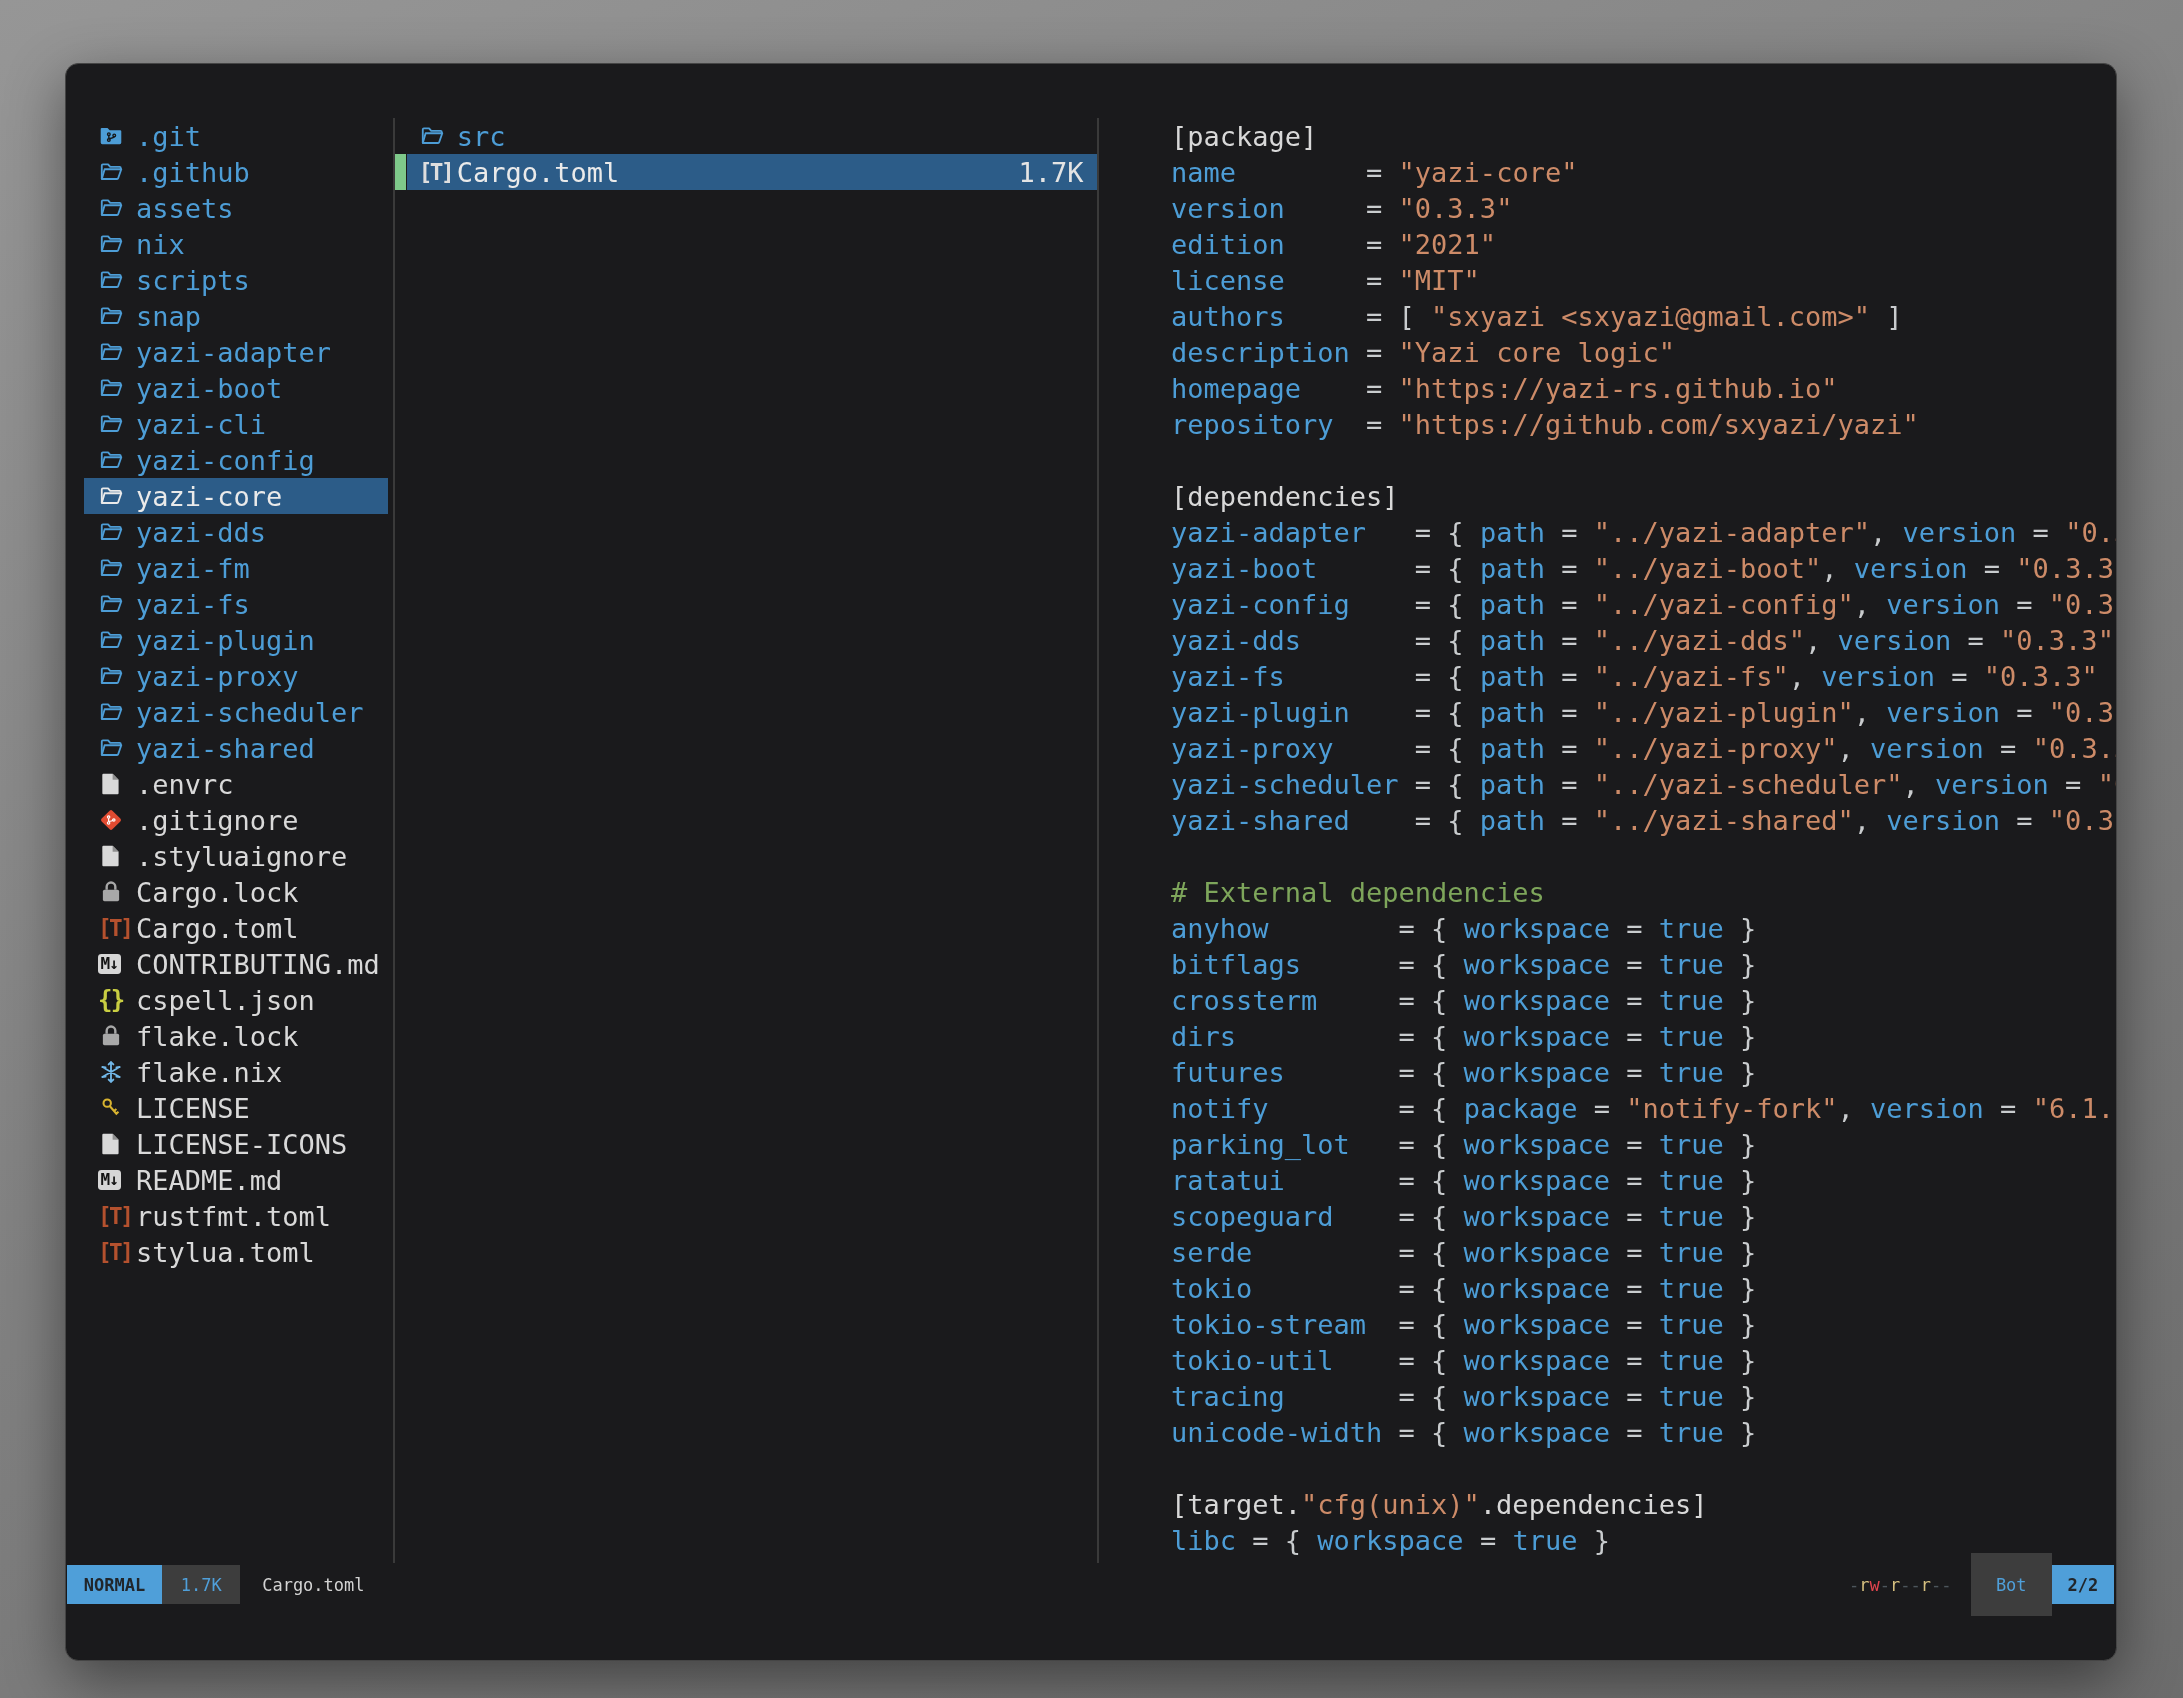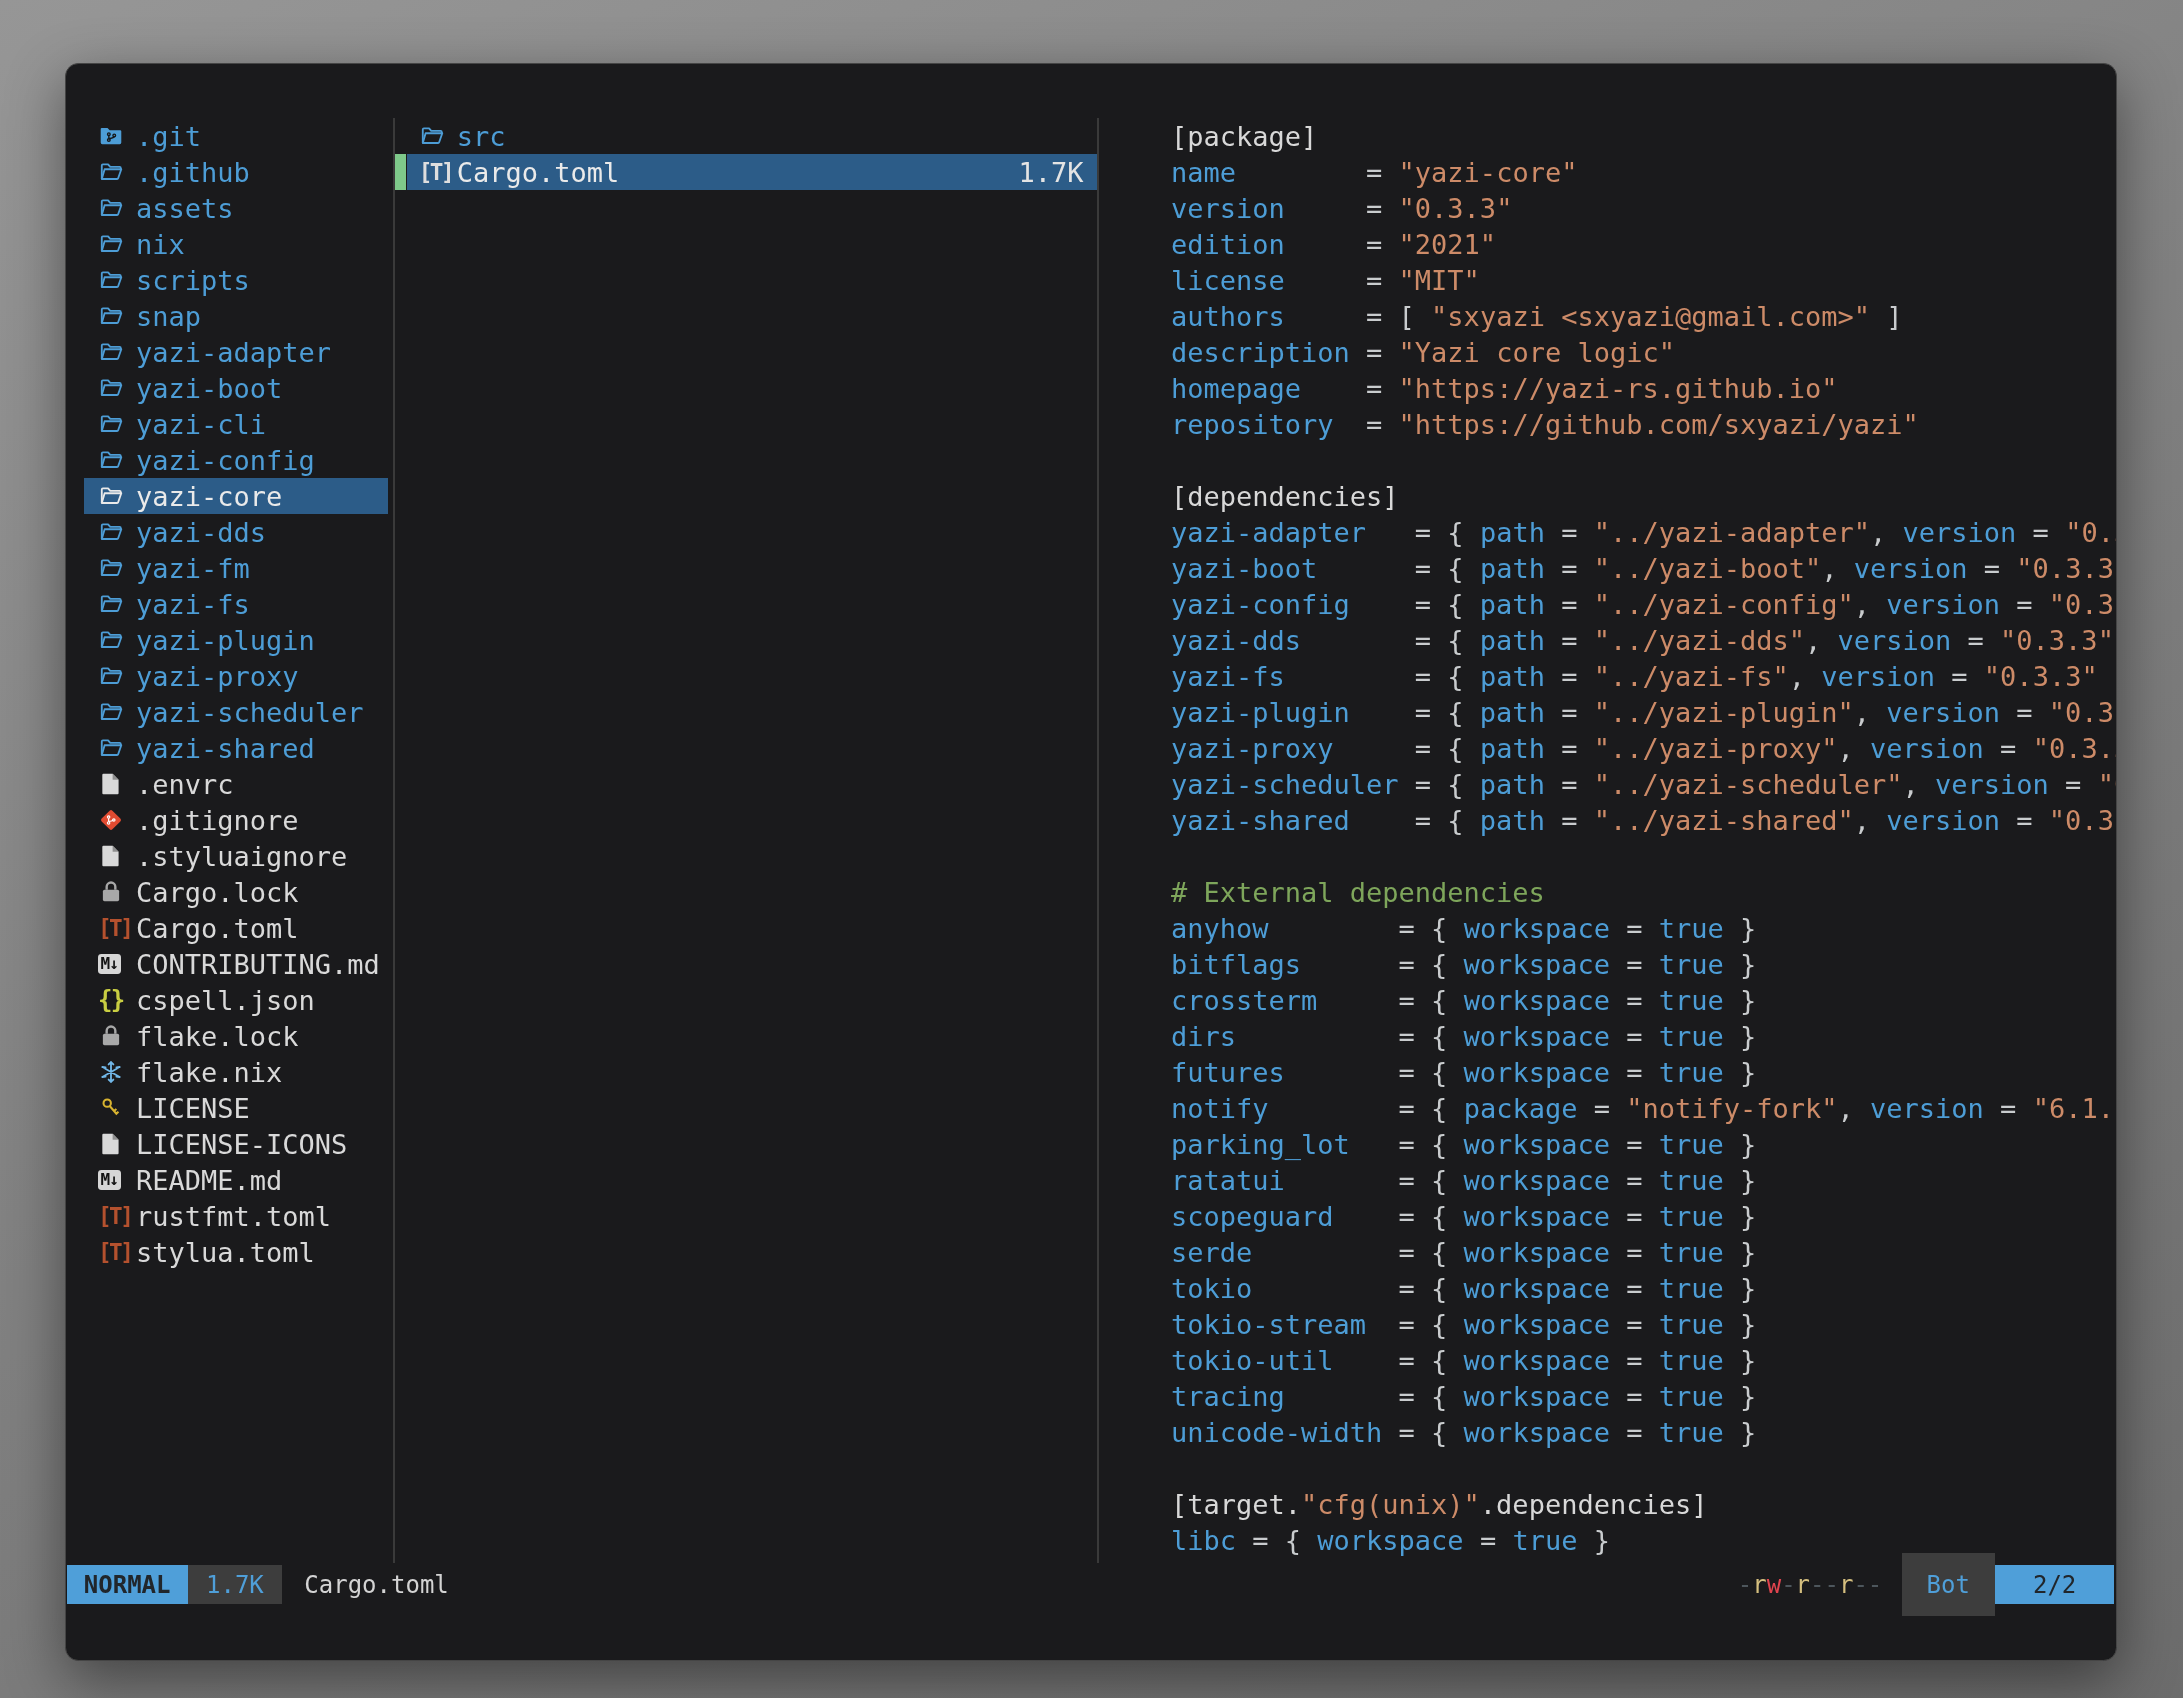--- a/index.html
+++ b/index.html
@@ -59,34 +59,34 @@
   .pline span{display:inline;}
   .sec{color:#d8d8d8;}
   .key{color:var(--blue,#4d9dd6);}
   .op{color:#c9ccce;}
   .str{color:var(--salmon,#cd8b68);}
   .com{color:var(--green-com,#7ea65b);}
 
   
   .statusbar{
     position:absolute;left:0;right:0;top:1501px;height:39px;
-    display:flex;align-items:center;font-size:24px;
+    display:flex;align-items:center;font-size:17px;
   }
   .sb-left{display:flex;align-items:center;margin-left:0.8px;}
   .sb-right{display:flex;align-items:center;margin-left:auto;margin-right:1.7px;}
   .chip{height:39px;display:flex;align-items:center;}
   .chip.mode{background:var(--accent,#4f9fd9);color:#21262b;font-weight:bold;padding:0 17px;}
   .chip.szchip{background:#3d3d3d;color:var(--accent,#4f9fd9);padding:0 18.5px;}
   .filename{color:#d3d3d3;margin-left:22px;}
   .perm{margin-right:19.3px;letter-spacing:0;}
   .perm .dim{color:#4d565c;}
   .perm .r{color:#d5bf7f;}
   .perm .w{color:#e0444e;}
   .chip.poschip{background:#3d3d3d;color:var(--accent,#4f9fd9);padding:12px 25px;}
-  .chip.cntchip{background:var(--accent,#4f9fd9);color:#21262b;font-weight:normal;padding:0 38px;}
+  .chip.cntchip{background:var(--accent,#4f9fd9);color:#21262b;font-weight:bold;padding:0 16px;}
 </style>
 </head>
 <body style="--bg: #1a1a1c; --blue: #4d9dd6; --selbg: #2c5c88; --green: #7ec98a; --salmon: #cd8b68; --green-com: #7ea65b; --accent: #4f9fd9;">
 
 <div class="window">
   <div class="pane pane-left">
       <div class="row folder"><span class="icon git-folder-icon"><svg viewBox="0 0 24 24">
             <path d="M2.5 5.5a1 1 0 0 1 1-1h5.3l2 2.2h9.7a1 1 0 0 1 1 1V18a1.5 1.5 0 0 1-1.5 1.5H4A1.5 1.5 0 0 1 2.5 18V5.5z" fill="currentColor"></path>
             <g stroke="#16181a" stroke-width="1.3" fill="none">
               <circle cx="10" cy="10.3" r="1.2"></circle>

